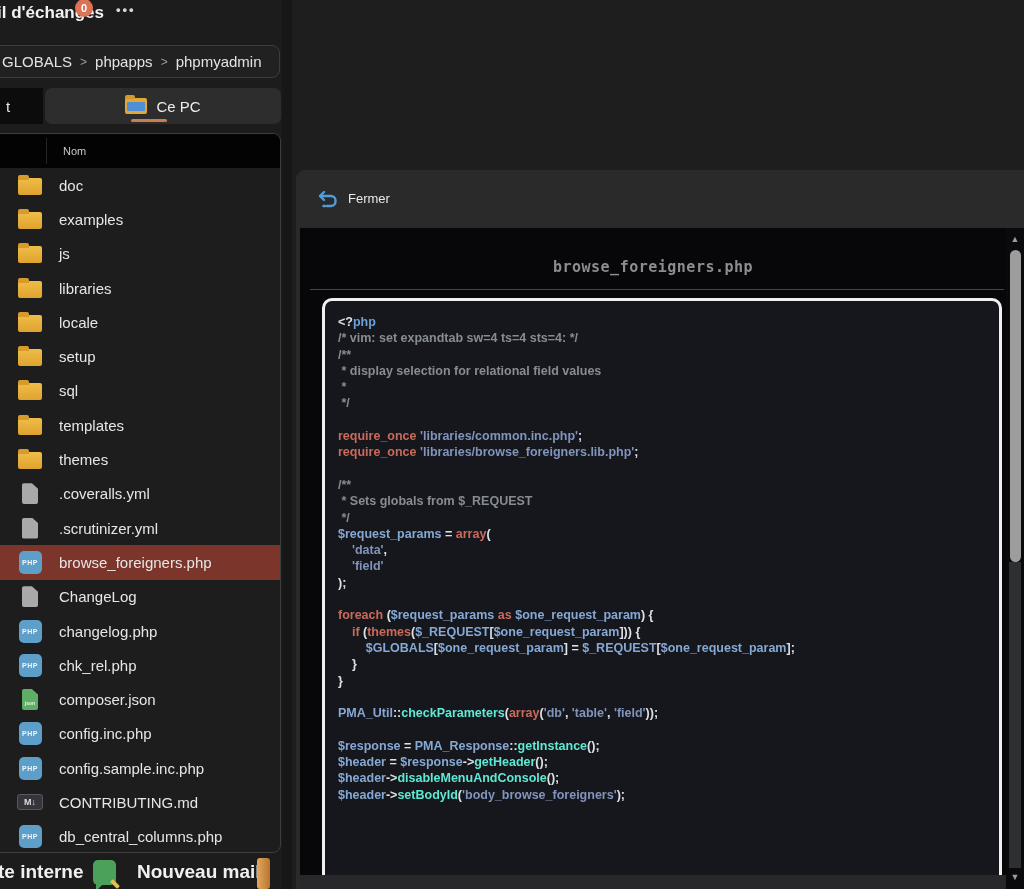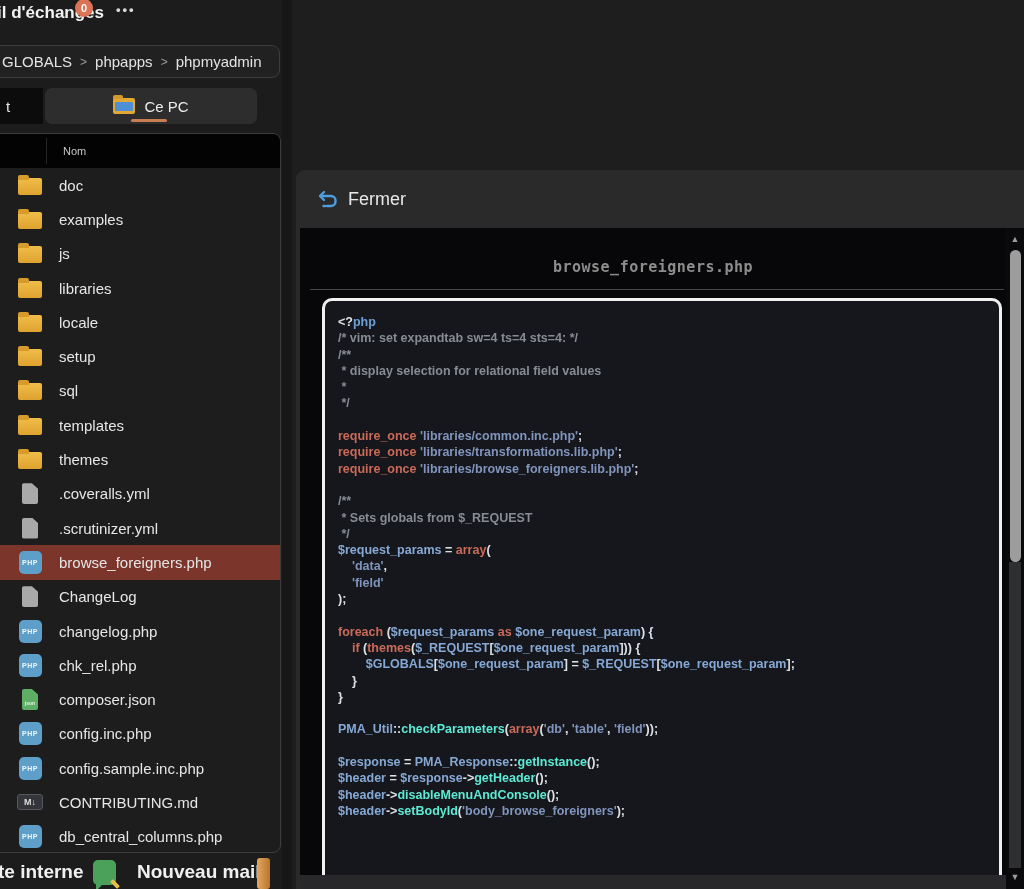--- a/index.html
+++ b/index.html
@@ -18,21 +18,21 @@
   .lp-more { position:absolute; left:116px; top:2px; color:#d6d6d6; font-size:13px; letter-spacing:2px; font-weight:700; }
 
   .breadcrumb { position:absolute; left:-12px; top:45px; width:292px; height:33px;
                 border:1px solid #3d3d3d; border-radius:8px; background:#212121;
                 display:flex; align-items:center; padding-left:13px; white-space:nowrap; }
   .bc-item { font-size:15px; color:#e3e3e3; }
   .bc-sep  { font-size:12px; color:#9b9b9b; margin:0 8px; }
 
   .cut-tab { position:absolute; left:0; top:88px; width:43px; height:36px; background:#0c0c0c;
              color:#e8e8e8; font-size:15px; display:flex; align-items:center; padding-left:6px; }
-  .cepc-tab { position:absolute; left:45px; top:88px; width:212px; height:36px; background:#2d2d2d;
+  .cepc-tab { position:absolute; left:45px; top:88px; width:236px; height:36px; background:#2d2d2d;
               border-radius:7px; display:flex; align-items:center; justify-content:center; gap:9px; }
   .cepc-label { font-size:15px; color:#ececec; }
   .tab-underline { position:absolute; left:86px; bottom:2px; width:36px; height:3px; border-radius:2px; background:#c87d52; }
 
   .ic-cepc { position:relative; width:22px; height:16px; border-radius:2px; background:#e3a832; }
   .ic-cepc::before { content:""; position:absolute; top:-3px; left:0; width:10px; height:4px;
                      border-radius:2px 2px 0 0; background:#d39а2b; background:#d39a2b; }
   .ic-cepc::after { content:""; position:absolute; left:2px; top:4px; right:2px; bottom:3px;
                     background:#4e8fd6; border-radius:1px; }
 
@@ -73,21 +73,21 @@
                        background:#e5c04a; transform:rotate(-45deg); border-radius:1px; }
   .fl-mail { position:absolute; left:137px; top:3px; font-size:19px; font-weight:600; color:#f0f0f0; white-space:nowrap; }
   .mail-icon { position:absolute; left:257px; top:0px; width:13px; height:31px; border-radius:3px;
                background:linear-gradient(90deg,#e2a85c,#b9752f); }
 
   
   .fermer-panel { position:absolute; left:296px; top:170px; width:728px; height:719px;
                   background:#2a2a2b; border-top-left-radius:9px; }
   .fermer-bar { position:relative; height:58px; }
   .close-icon { position:absolute; left:20px; top:18px; }
-  .fermer-label { position:absolute; left:52px; top:0; line-height:58px; font-size:18px; color:#e9e9e9; }
+  .fermer-label { position:absolute; left:52px; top:0; line-height:58px; font-size:13px; color:#e9e9e9; }
 
   .code-area { position:absolute; left:4px; top:58px; width:706px; height:647px;
                background:#070709; overflow:hidden; }
   .code-title { position:absolute; left:0; top:30px; width:100%; text-align:center;
                 font-family:"DejaVu Sans Mono",monospace; font-weight:700;
                 font-size:15px; color:#8d8d8d; letter-spacing:.5px; }
   .code-divider { position:absolute; left:10px; right:2px; top:61px; height:1px; background:#454545; }
   .code-box { position:absolute; left:22px; top:70px; width:680px; height:600px;
               border:3px solid #f0f0f0; border-radius:10px; background:#15171c;
               padding:13px 13px; overflow:hidden; }
@@ -288,21 +288,20 @@
       <div class="code-box">
         <div>
             <div class="code-line"><span class="tok-p">&lt;?</span><span class="tok-b">php</span></div>
             <div class="code-line"><span class="tok-c">/* vim: set expandtab sw=4 ts=4 sts=4: */</span></div>
             <div class="code-line"><span class="tok-c">/**</span></div>
             <div class="code-line"><span class="tok-c"> * display selection for relational field values</span></div>
             <div class="code-line"><span class="tok-c"> *</span></div>
             <div class="code-line"><span class="tok-c"> */</span></div>
             <div class="code-line">&nbsp;</div>
             <div class="code-line"><span class="tok-k">require_once</span><span class="tok-p"> </span><span class="tok-s">'libraries/common.inc.php'</span><span class="tok-p">;</span></div>
-            <div class="code-line"><span class="tok-k">require_once</span><span class="tok-p"> </span><span class="tok-s">'libraries/transformations.lib.php'</span><span class="tok-p">;</span></div>
             <div class="code-line"><span class="tok-k">require_once</span><span class="tok-p"> </span><span class="tok-s">'libraries/browse_foreigners.lib.php'</span><span class="tok-p">;</span></div>
             <div class="code-line">&nbsp;</div>
             <div class="code-line"><span class="tok-c">/**</span></div>
             <div class="code-line"><span class="tok-c"> * Sets globals from $_REQUEST</span></div>
             <div class="code-line"><span class="tok-c"> */</span></div>
             <div class="code-line"><span class="tok-v">$request_params</span><span class="tok-p"> = </span><span class="tok-k">array</span><span class="tok-p">(</span></div>
             <div class="code-line"><span class="tok-p">    </span><span class="tok-s">'data'</span><span class="tok-p">,</span></div>
             <div class="code-line"><span class="tok-p">    </span><span class="tok-s">'field'</span></div>
             <div class="code-line"><span class="tok-p">);</span></div>
             <div class="code-line">&nbsp;</div>

